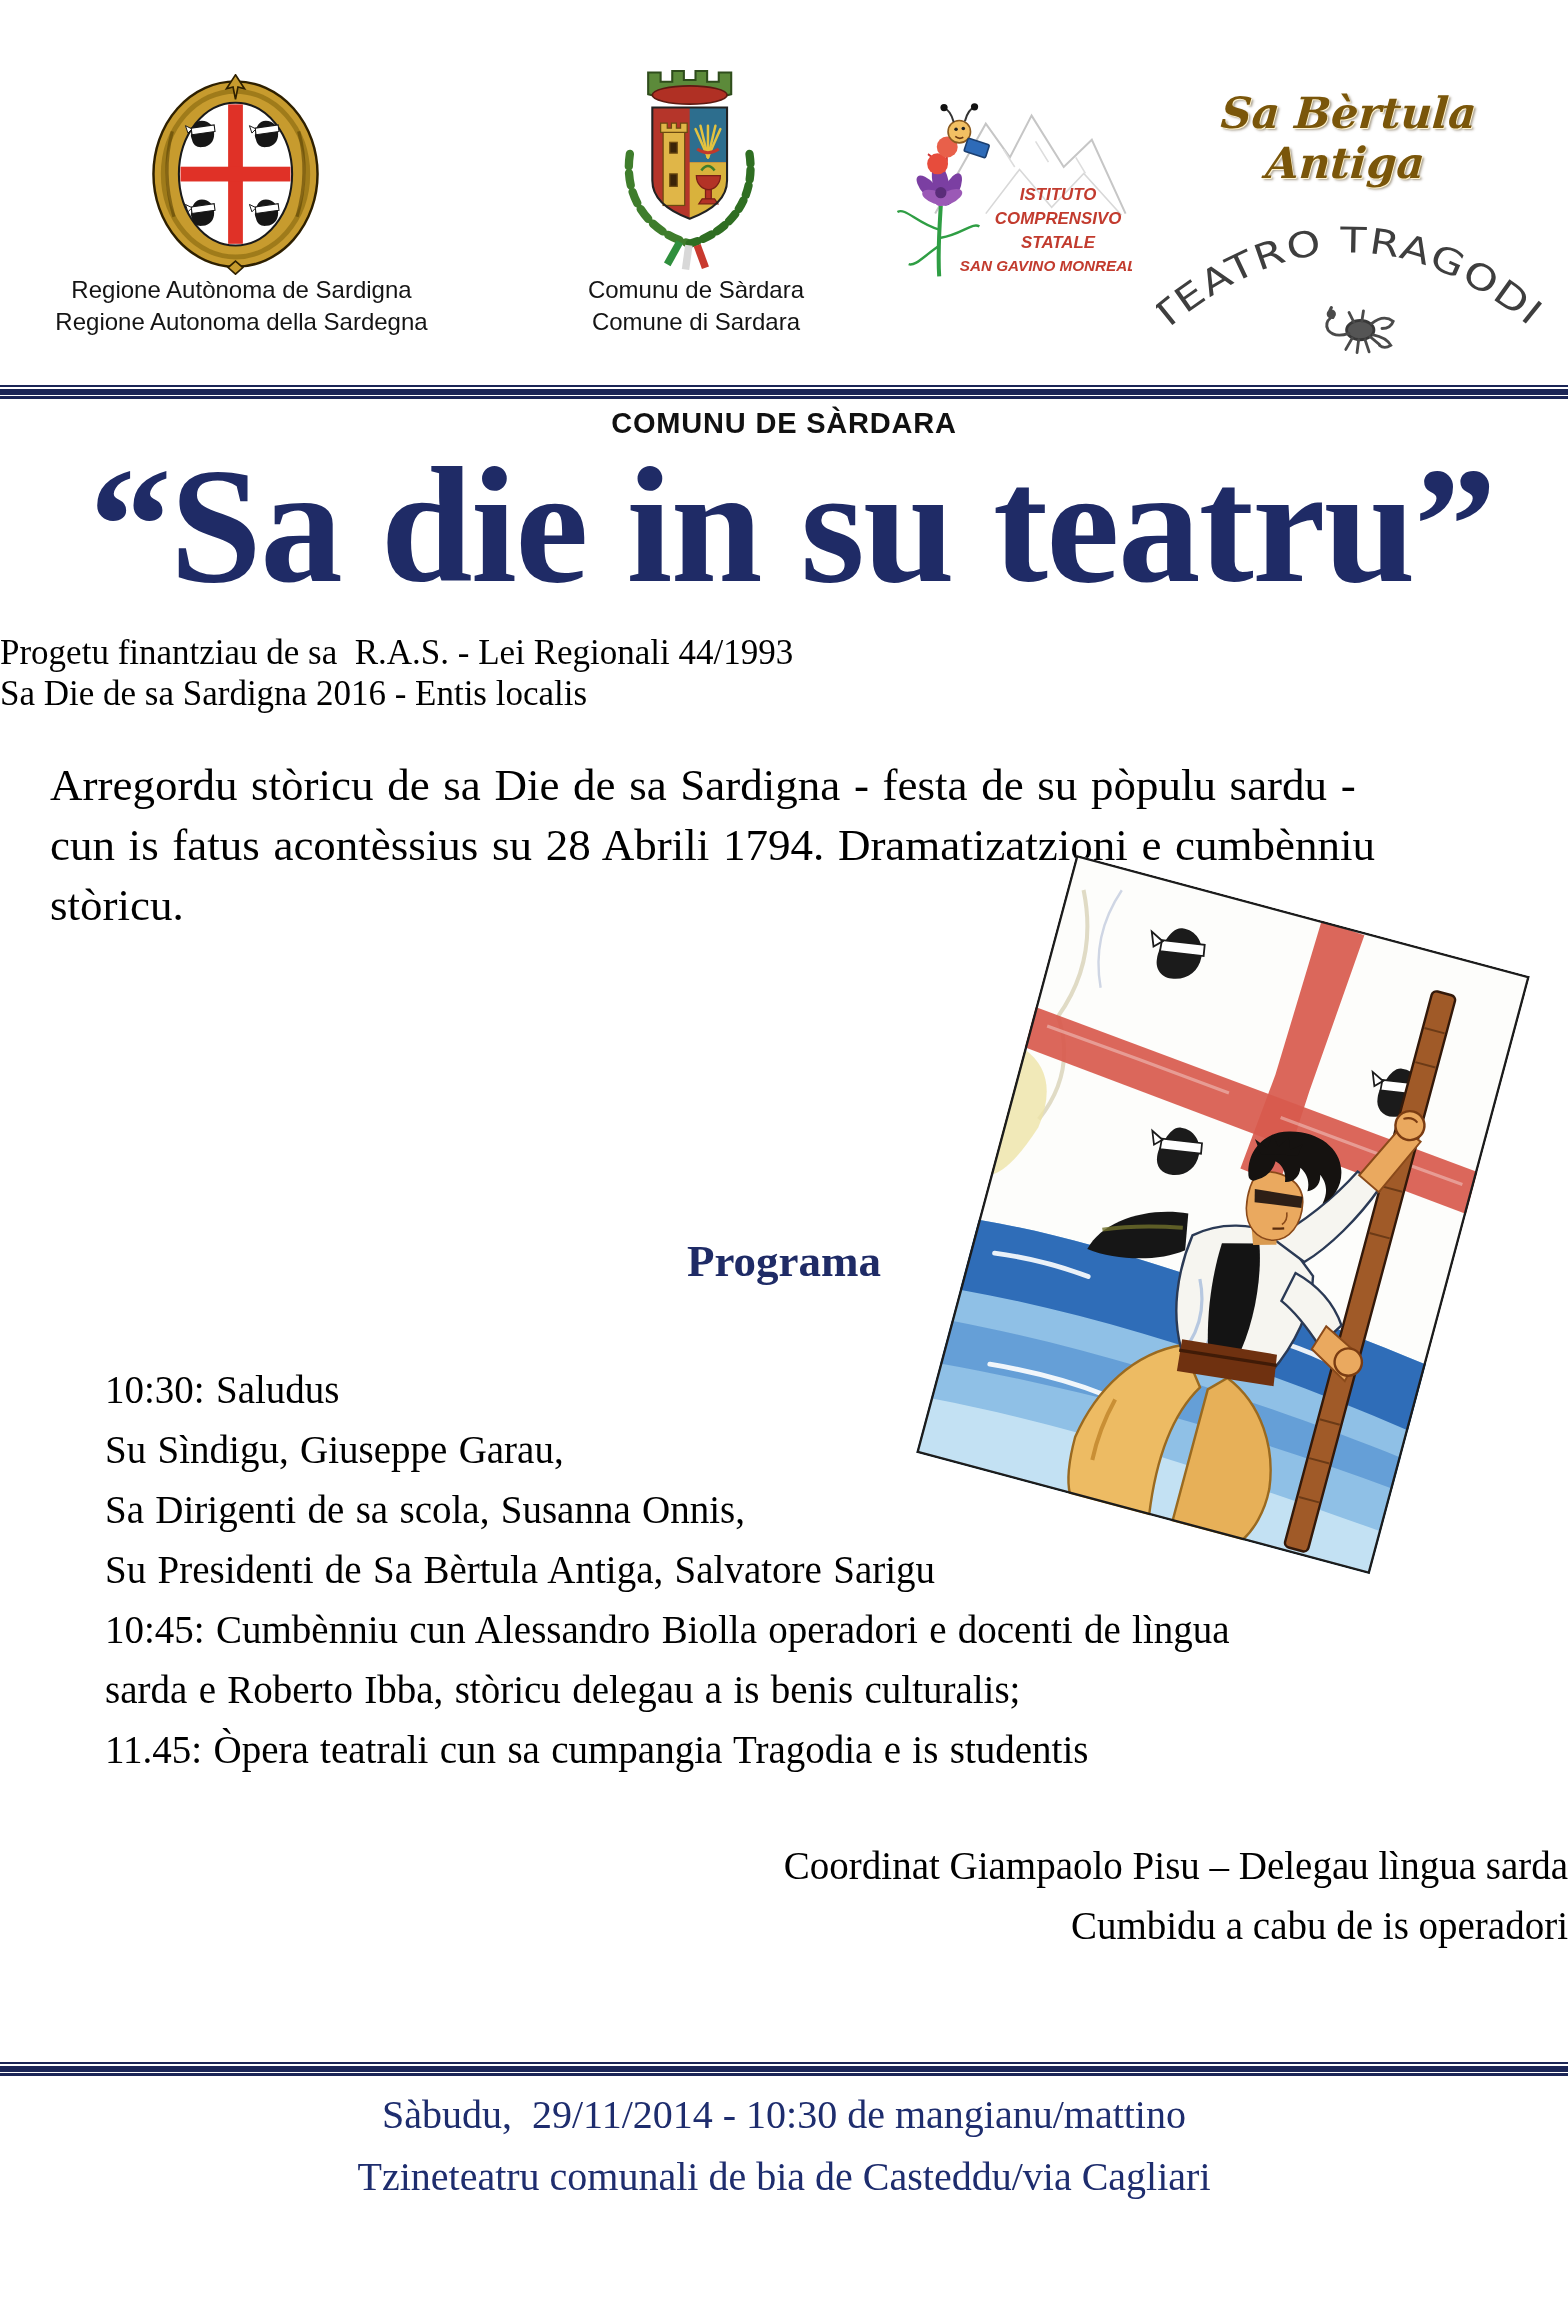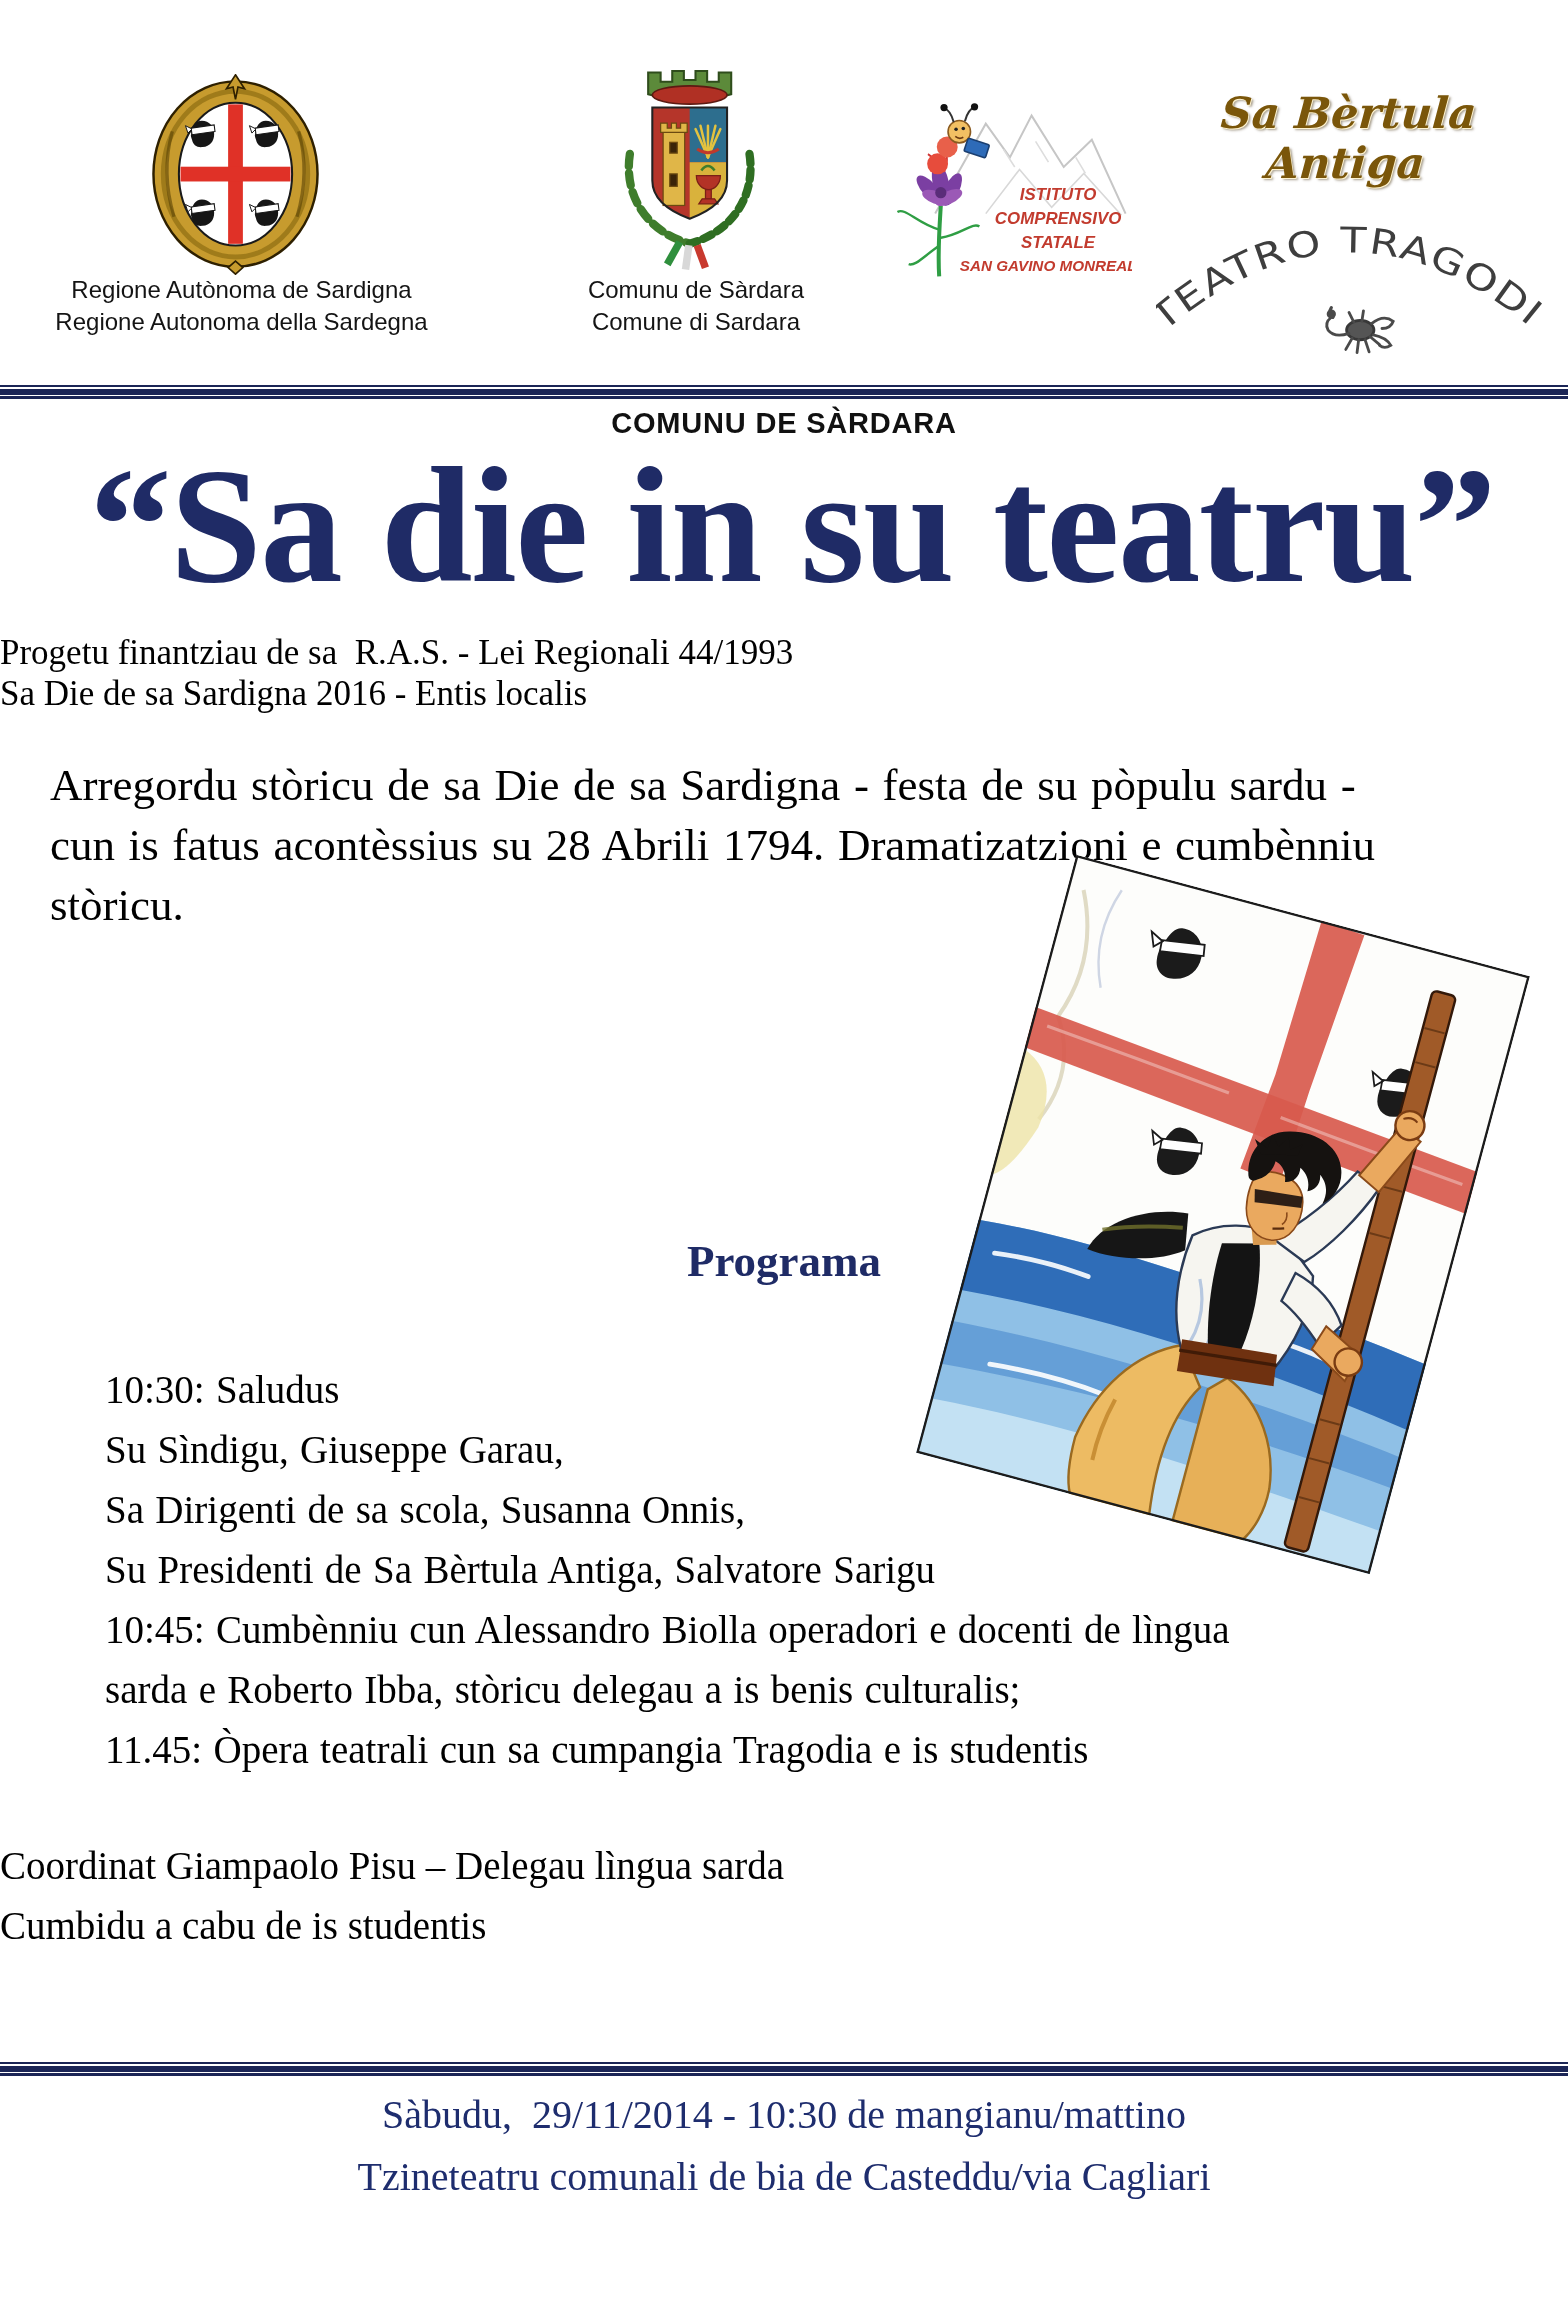--- a/index.html
+++ b/index.html
@@ -60,21 +60,21 @@
   .illustration svg { display:block; width:100%; height:100%; }
 
   .programa {
     top:1235px; left:0; width:100%; text-align:center;
     font-weight:bold; font-size:45px; color:#1f2b66;
   }
   .program-list {
     left:105px; top:1360px; width:1456px;
     font-size:39px; line-height:60px; white-space:pre-line; word-spacing:1.6px;
   }
-  .coord { top:1836px; left:0; width:100%; text-align:left;
+  .coord { top:1836px; left:0; width:100%; text-align:right;
     font-size:39px; line-height:60px; }
   .coord div { white-space:pre; }
 
   .footer { top:2084px; left:0; width:100%; text-align:center;
     font-size:40px; line-height:62px; color:#1e2d6e; }
   .footer div { white-space:pre; }
 </style>
 </head>
 <body>
 
@@ -279,21 +279,21 @@
   <div class="abs program-list">10:30: Saludus
 Su Sìndigu, Giuseppe Garau,
 Sa Dirigenti de sa scola, Susanna Onnis,
 Su Presidenti de Sa Bèrtula Antiga, Salvatore Sarigu
 10:45: Cumbènniu cun Alessandro Biolla operadori e docenti de lìngua
 sarda e Roberto Ibba,  stòricu delegau a is benis culturalis;
 11.45: Òpera teatrali cun sa cumpangia Tragodia e is studentis</div>
 
   <div class="abs coord">
     <div>Coordinat Giampaolo Pisu – Delegau lìngua sarda</div>
-    <div>Cumbidu a cabu de is studentis</div>
+    <div>Cumbidu a cabu de is operadori</div>
   </div>
 
   <div class="abs rule rule-2">
     <div class="thin"></div>
       <div class="thick"></div>
       <div class="thin"></div>
   </div>
   <div class="abs footer">
     <div>Sàbudu,  29/11/2014 - 10:30 de mangianu/mattino</div>
     <div>Tzineteatru comunali de bia de Casteddu/via Cagliari</div>

